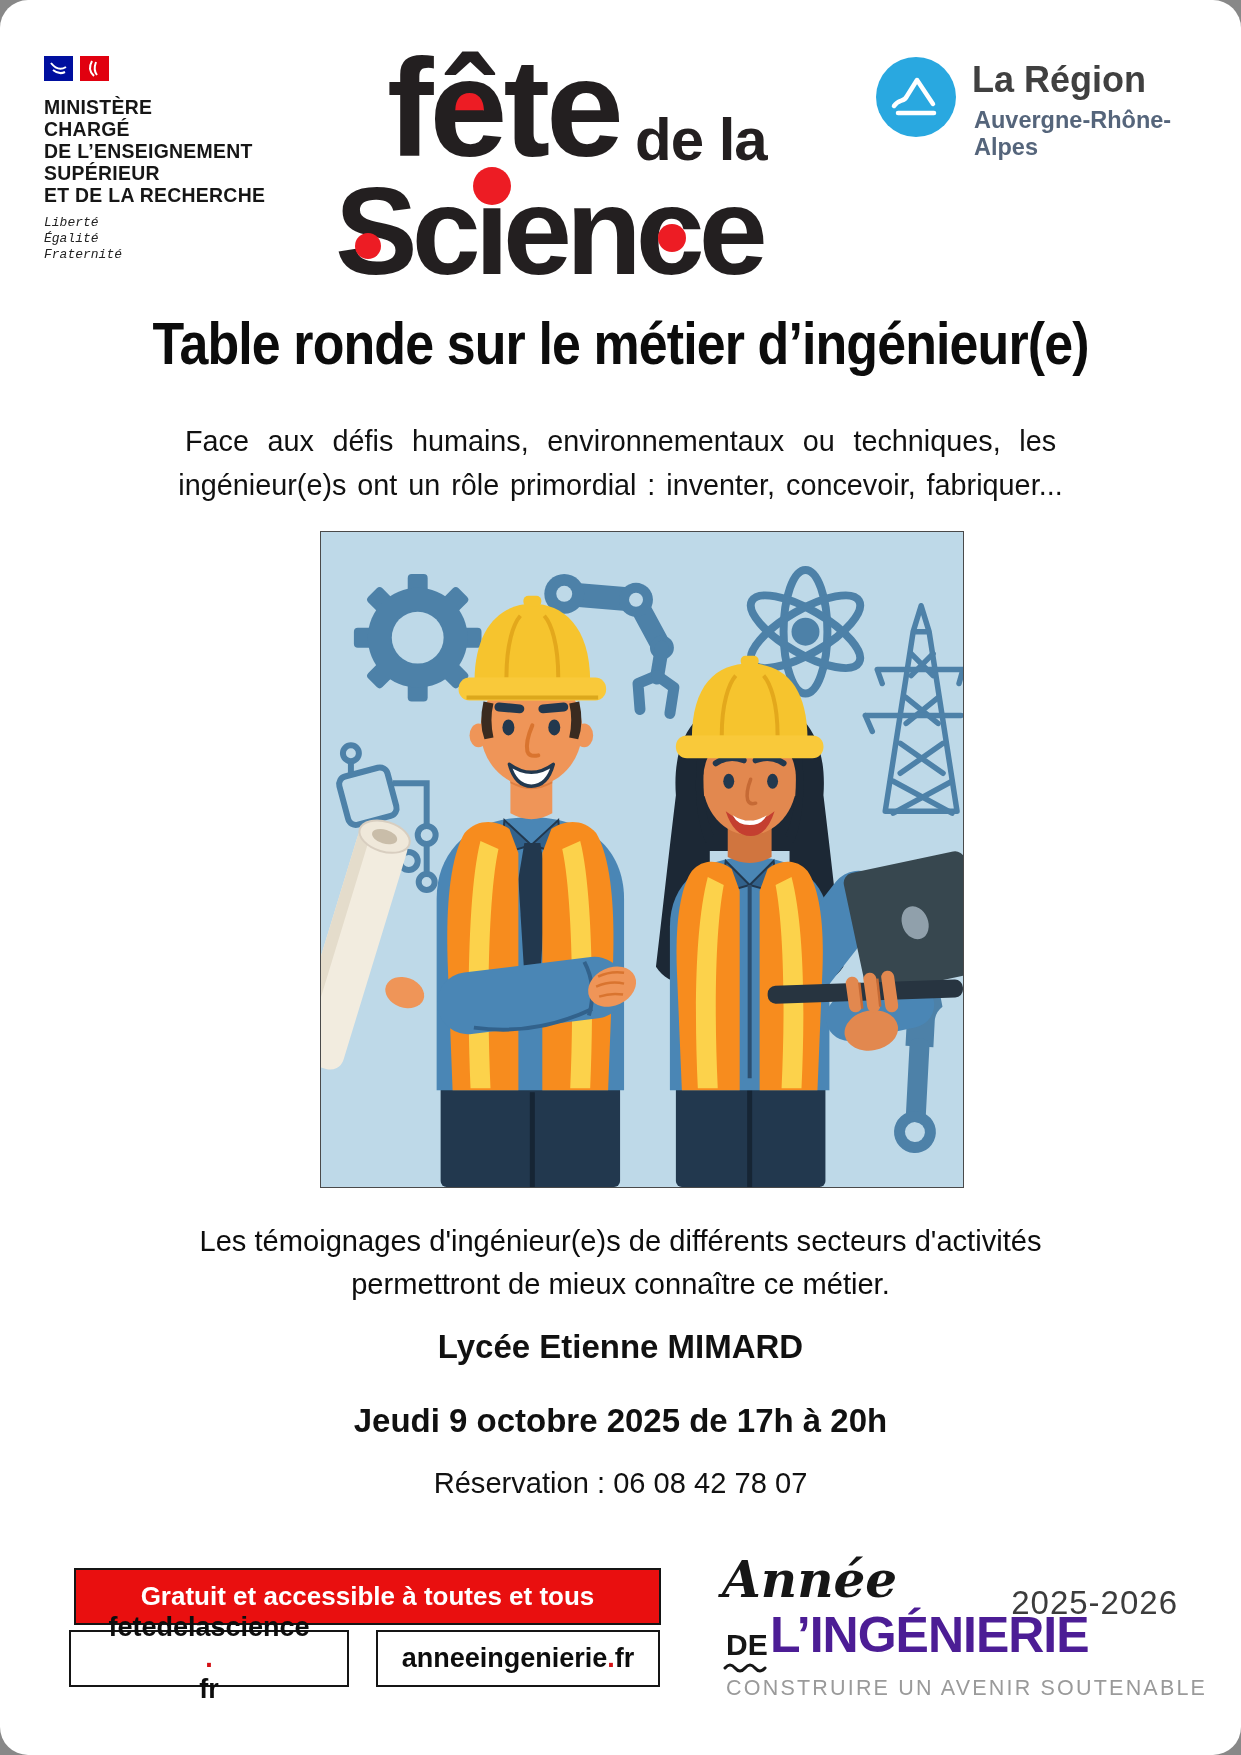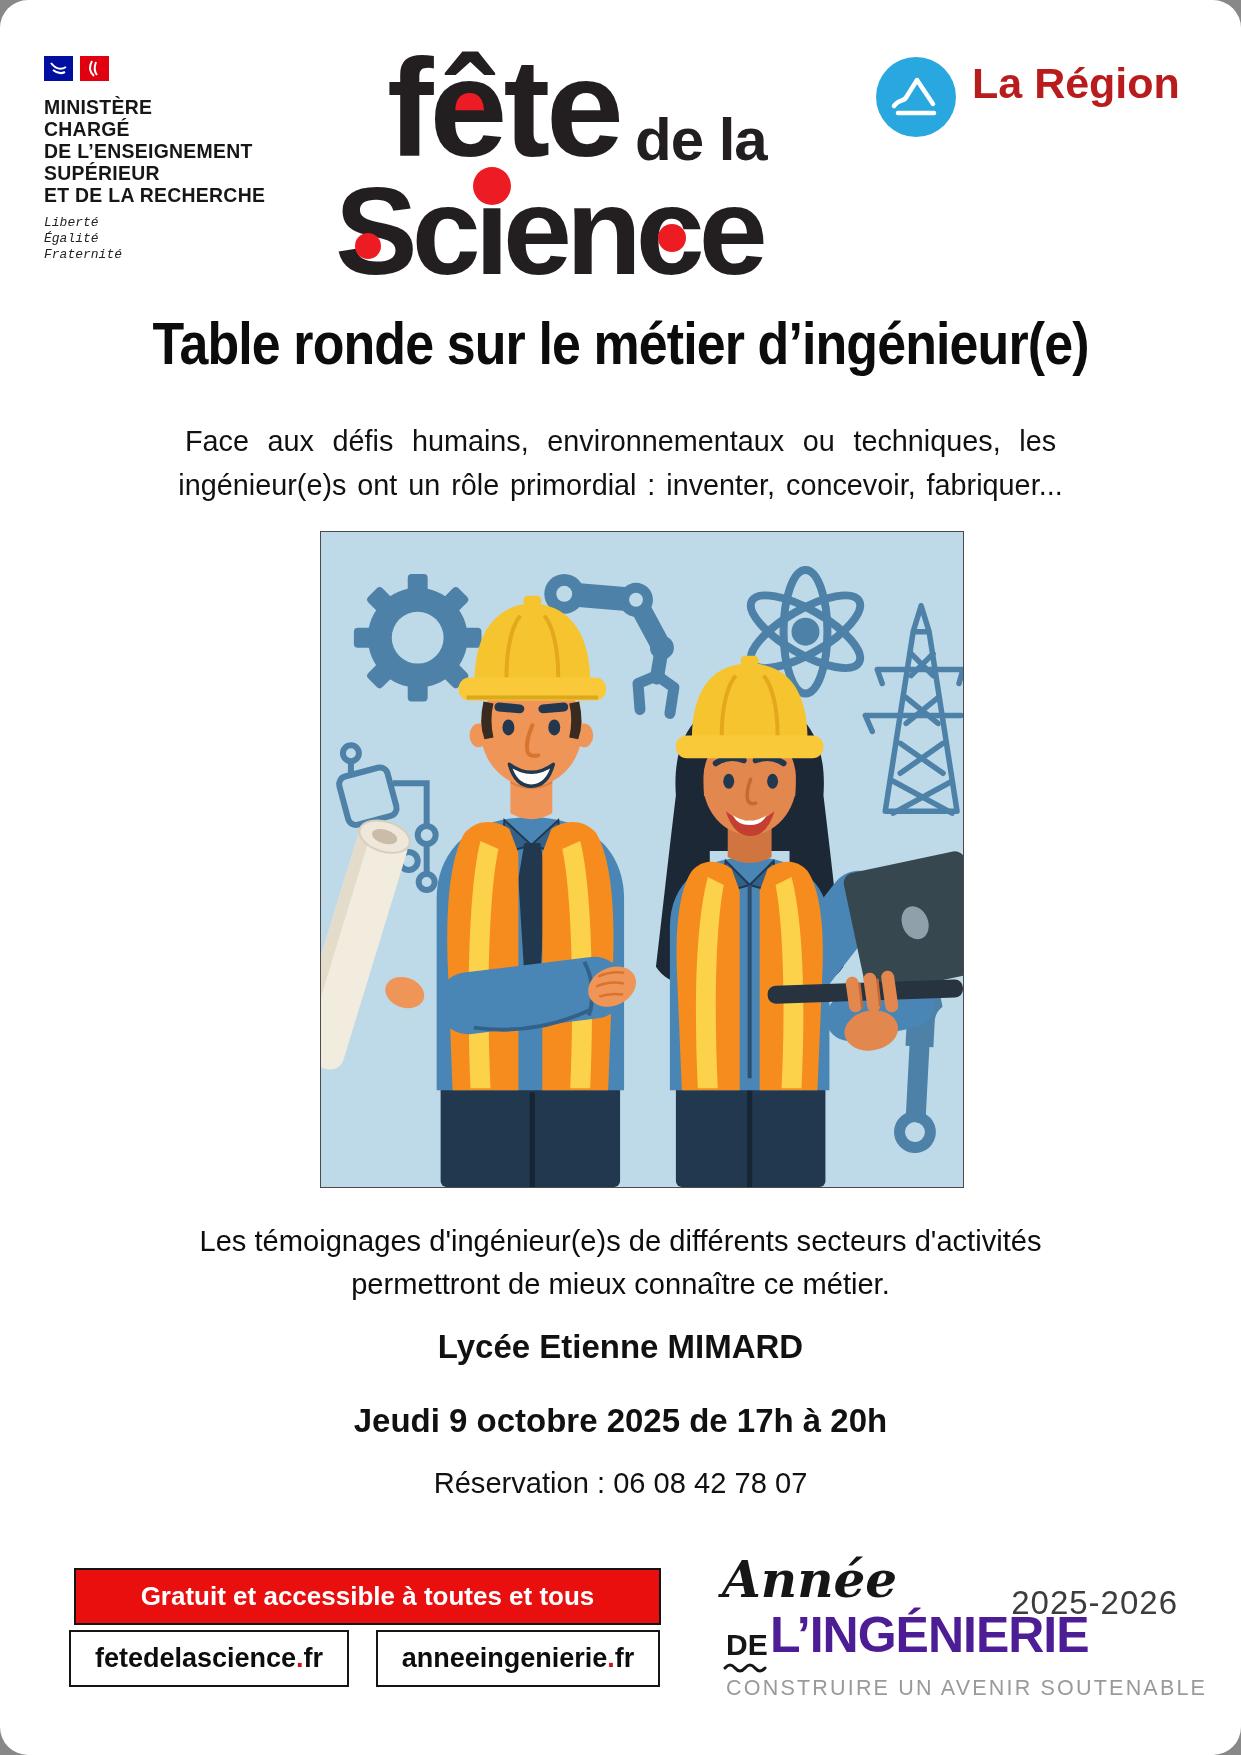--- a/index.html
+++ b/index.html
@@ -12,21 +12,21 @@
                  letter-spacing:.3px;color:#161616;transform:scaleX(.97);transform-origin:left;}
   .ministry-motto{margin-top:9px;font-family:Liberation Mono, monospace;font-style:italic;
                   font-size:13px;line-height:16px;color:#222;}
   
   .fds-logo{left:325px;top:36px;width:470px;height:258px;}
   .fds-logo text{font-family:"Liberation Sans",sans-serif;font-weight:bold;fill:#231f20;}
   
   .region{left:876px;top:55px;width:330px;height:90px;}
   .region-circle{position:absolute;left:0;top:2px;width:80px;height:80px;border-radius:50%;
                  background:#29a8e0;}
-  .region-title{position:absolute;left:96px;top:4px;font-size:43px;font-weight:bold;color:#b91c1c;}
+  .region-title{position:absolute;left:96px;top:4px;font-size:36px;font-weight:bold;color:#404040;}
   .region-sub{position:absolute;left:98px;top:52px;font-size:23.5px;font-weight:bold;color:#55657b;}
   
   .main-title{left:0;top:310px;width:1241px;text-align:center;font-size:59px;font-weight:bold;
               color:#0c0c0c;transform:scaleX(.88);letter-spacing:-1px;}
   .intro-line{left:0;width:1241px;text-align:center;font-size:30px;color:#111;transform:scaleX(.96);}
   .intro1{top:424px;word-spacing:11px;}
   .intro2{top:468px;word-spacing:3px;}
   .body-line{left:0;width:1241px;text-align:center;font-size:30px;color:#0d0d0d;transform:scaleX(.97);}
   .body1{top:1224px;}
   .body2{top:1267px;}
@@ -35,21 +35,21 @@
   .reservation{left:0;top:1466px;width:1241px;text-align:center;font-size:30px;transform:scaleX(.97);}
   
   .illu{left:320px;top:531px;width:644px;height:657px;border:1.5px solid #4a4a4a;box-sizing:border-box;}
   .illu svg{display:block;width:100%;height:100%;}
   
   .banner{left:74px;top:1568px;width:587px;height:57px;background:#e90f0f;border:2px solid #151515;
           box-sizing:border-box;display:flex;align-items:center;justify-content:center;
           color:#ffffff;font-size:26px;font-weight:bold;}
   .linkbox{top:1630px;height:57px;background:#ffffff;border:2px solid #151515;box-sizing:border-box;
            display:flex;align-items:center;justify-content:center;font-size:27px;font-weight:bold;color:#0d0d0d;}
-  .link1{left:69px;width:280px;}
+  .link1{left:69px;width:280px;flex-direction:column;}
   .link2{left:376px;width:284px;}
   .red-dot{color:#d40f14;}
   
   .annee-script{left:722px;top:1550px;font-family:"DejaVu Serif",serif;font-style:italic;
                 font-weight:bold;font-size:50px;color:#161616;}
   .annee-years{left:998px;top:1584px;width:180px;text-align:right;font-size:33px;color:#3c3c3c;letter-spacing:1px;}
   .annee-de{left:726px;top:1628px;font-size:30px;font-weight:bold;color:#161616;}
   .annee-wave{left:723px;top:1662px;}
   .annee-main{left:770px;top:1606px;font-size:50px;font-weight:bold;color:#4c1d95;letter-spacing:-1px;}
   .annee-tag{left:726px;top:1676px;font-size:21.5px;color:#9a9a9a;letter-spacing:2.2px;}
@@ -91,20 +91,21 @@
   </svg>
 
   <div class="abs region">
     <div class="region-circle">
       <svg width="80" height="80" viewBox="0 0 80 80">
         <path d="M18,49 C23,41 28,46 31,39 L41,23 L57,47" stroke="#ffffff" stroke-width="4.5" fill="none" stroke-linecap="round" stroke-linejoin="round"></path>
         <path d="M22,56 H58" stroke="#ffffff" stroke-width="4.5" stroke-linecap="round"></path>
       </svg>
     </div>
     <div class="region-title">La Région</div>
+    <div class="region-sub">Auvergne-Rhône-Alpes</div>
   </div>
 
   <div class="abs main-title">Table ronde sur le métier d’ingénieur(e)</div>
   <div class="abs intro-line intro1">Face aux défis humains, environnementaux ou techniques, les</div>
   <div class="abs intro-line intro2">ingénieur(e)s ont un rôle primordial : inventer, concevoir, fabriquer...</div>
 
   <div class="abs illu">
     <svg viewBox="0 0 644 657">
       <rect x="0" y="0" width="644" height="657" fill="#bed9e8"></rect>
 

